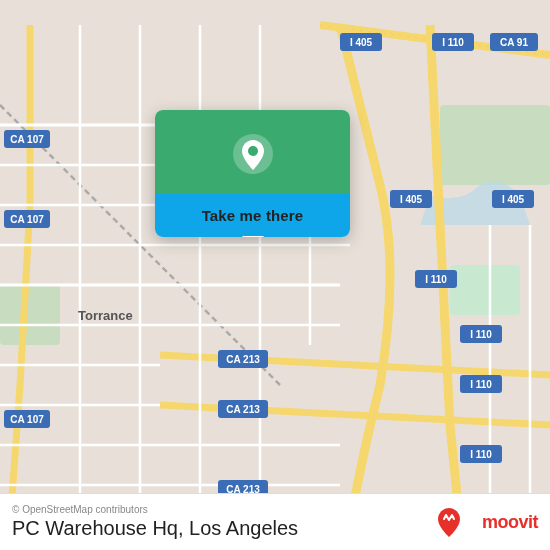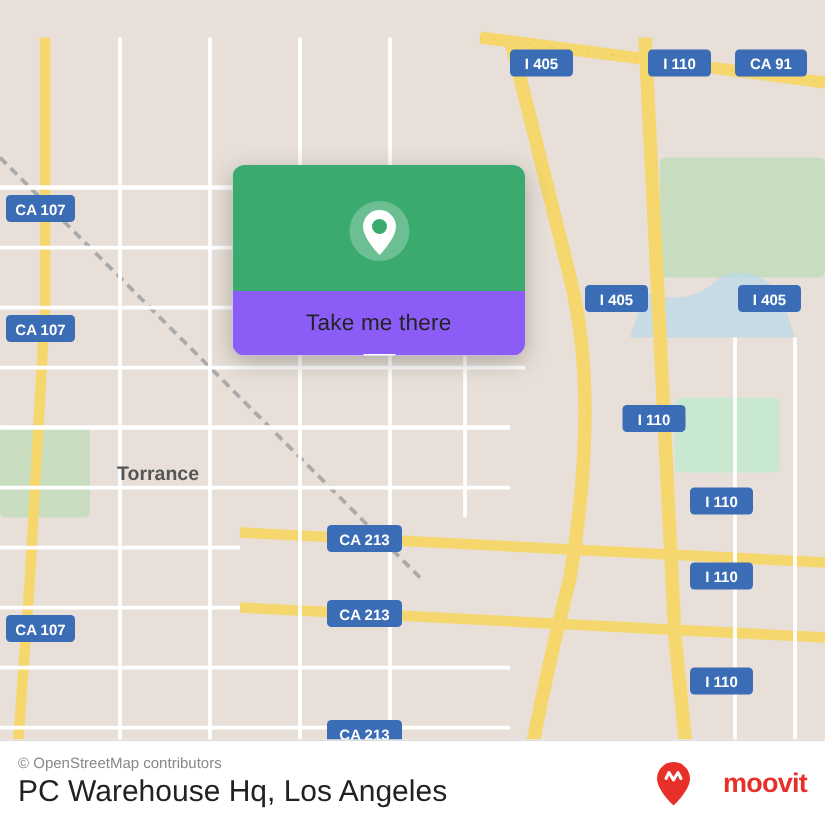--- a/index.html
+++ b/index.html
@@ -51,25 +51,25 @@
     }
 
     #location-pin-icon {
       width: 44px;
       height: 44px;
     }
 
     #popup-button {
       width: 100%;
       padding: 13px 0;
-      background: #8b5cf6;
+      background: #0ea5e9;
       border: none;
       cursor: pointer;
       font-size: 15px;
-      font-weight: 400;
+      font-weight: 700;
       color: #222;
       text-align: center;
       letter-spacing: 0.01em;
     }
 
     
     #popup-card::after {
       content: '';
       position: absolute;
       bottom: -11px;

